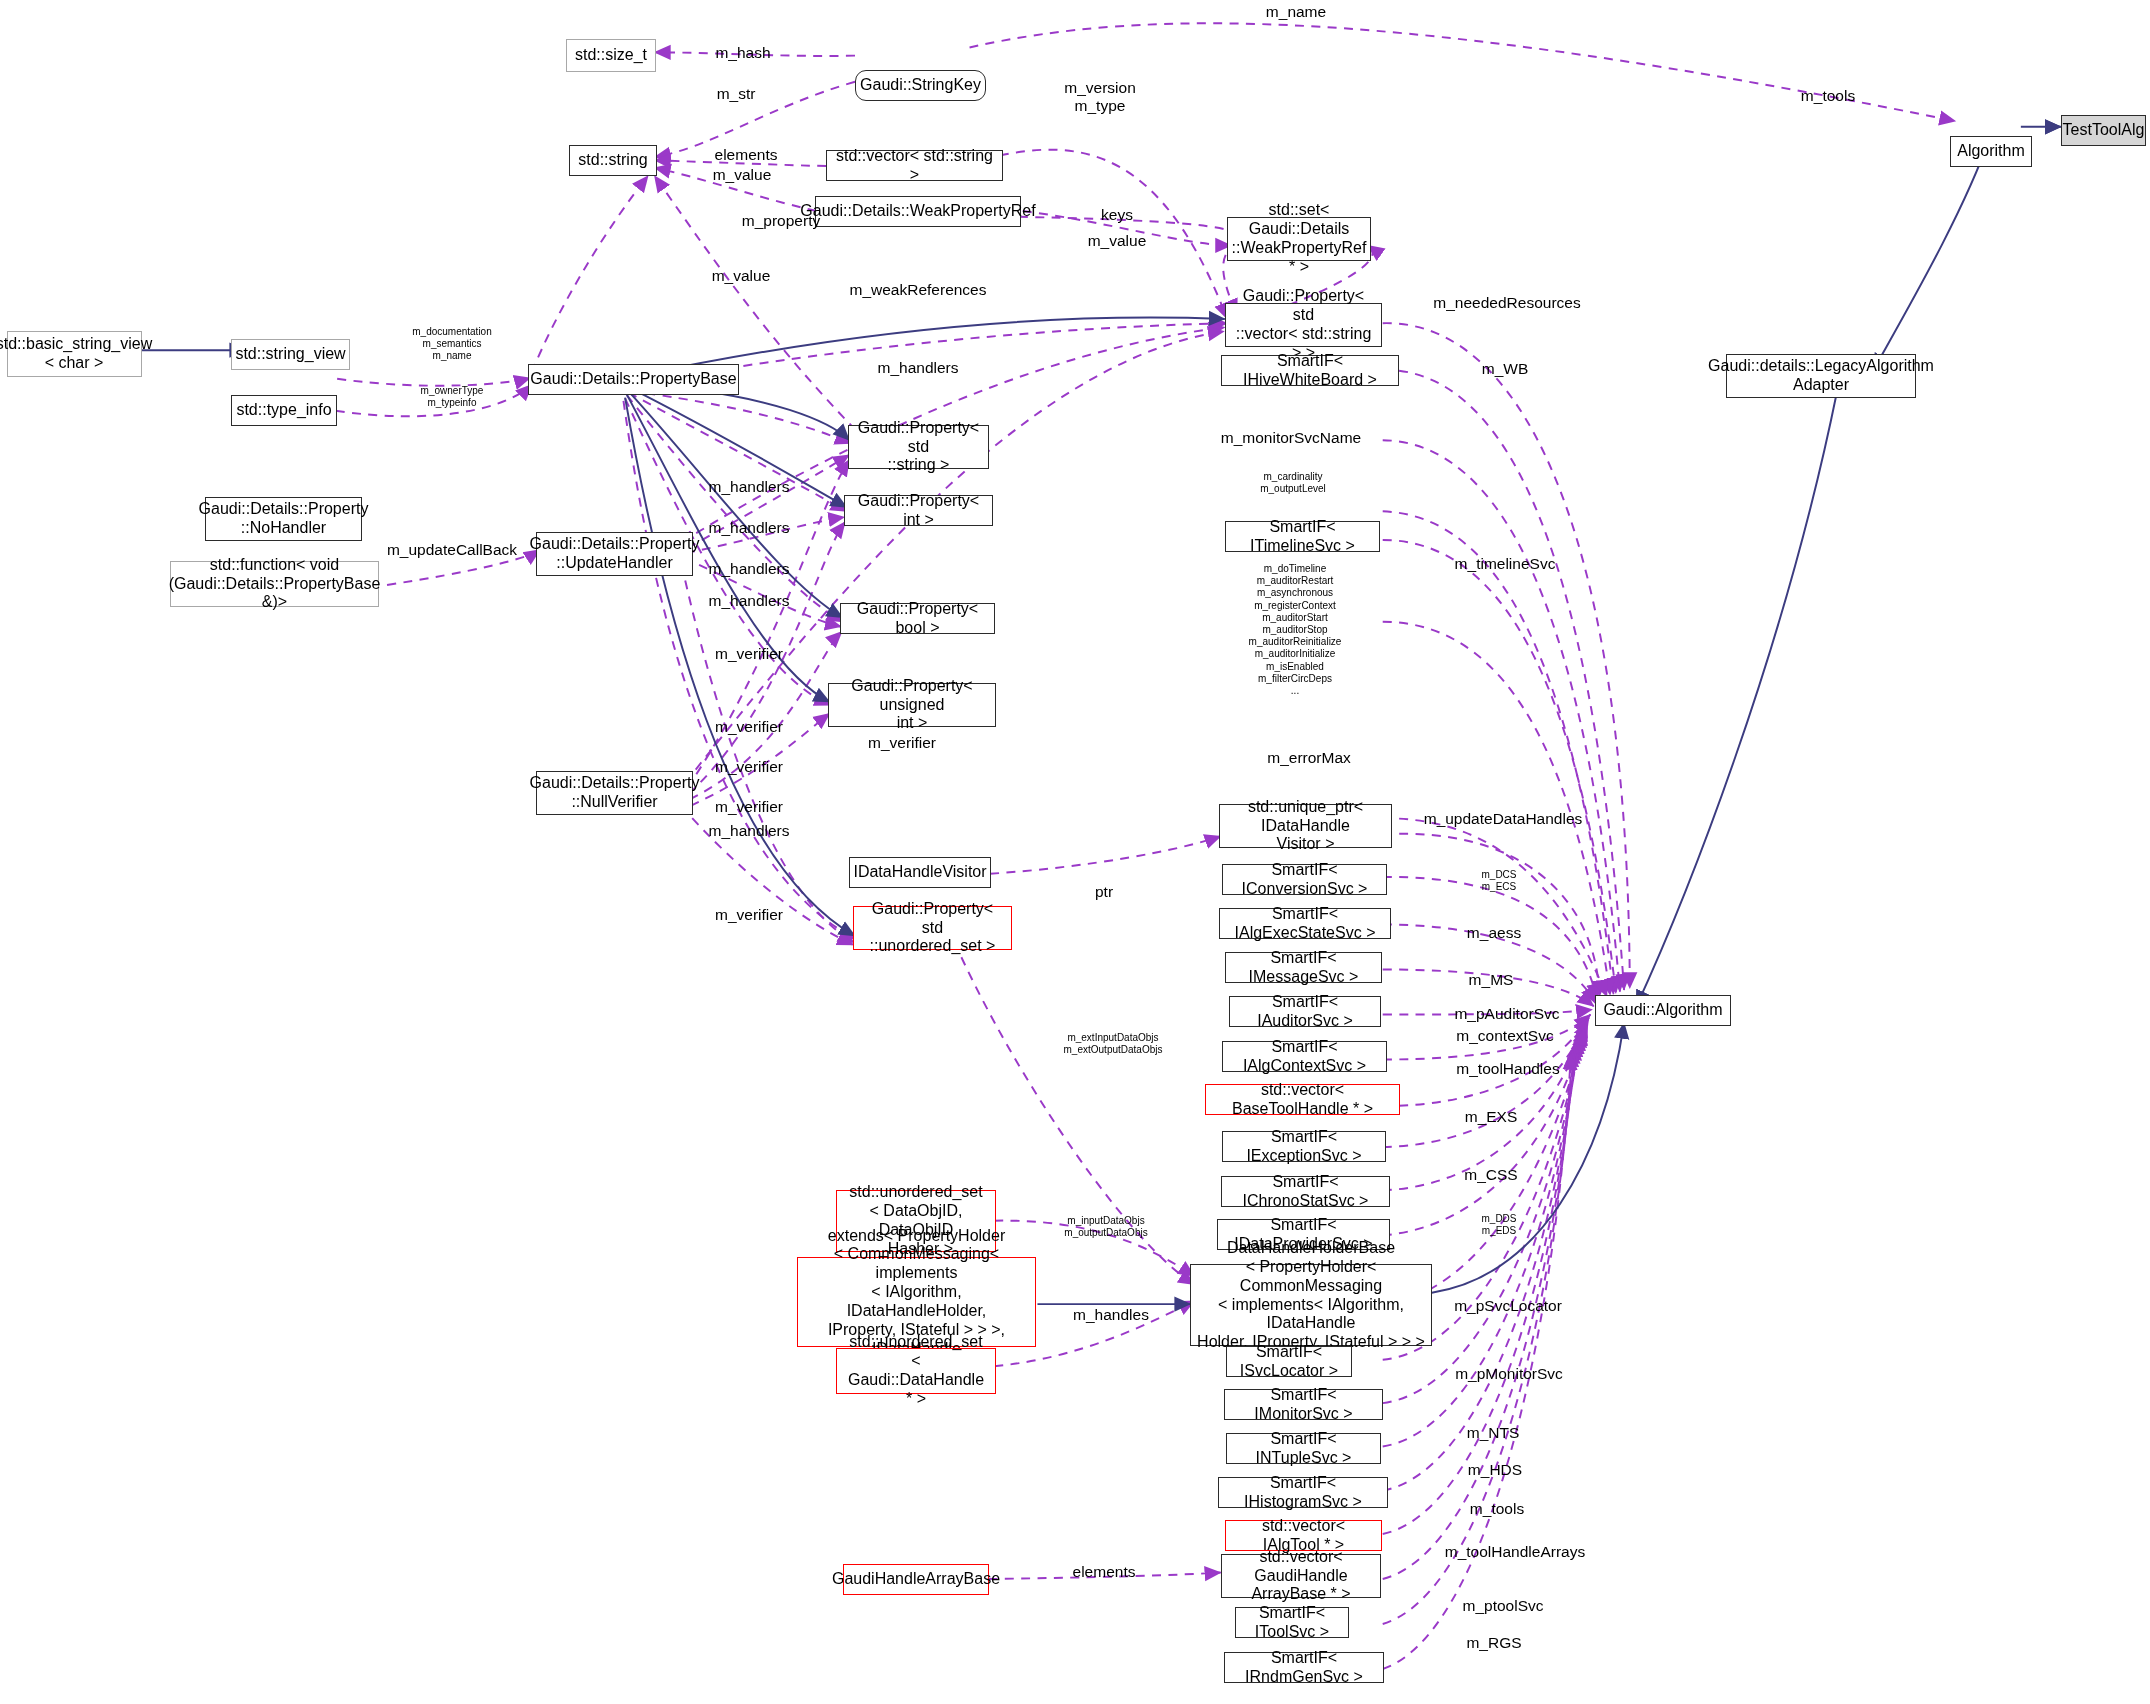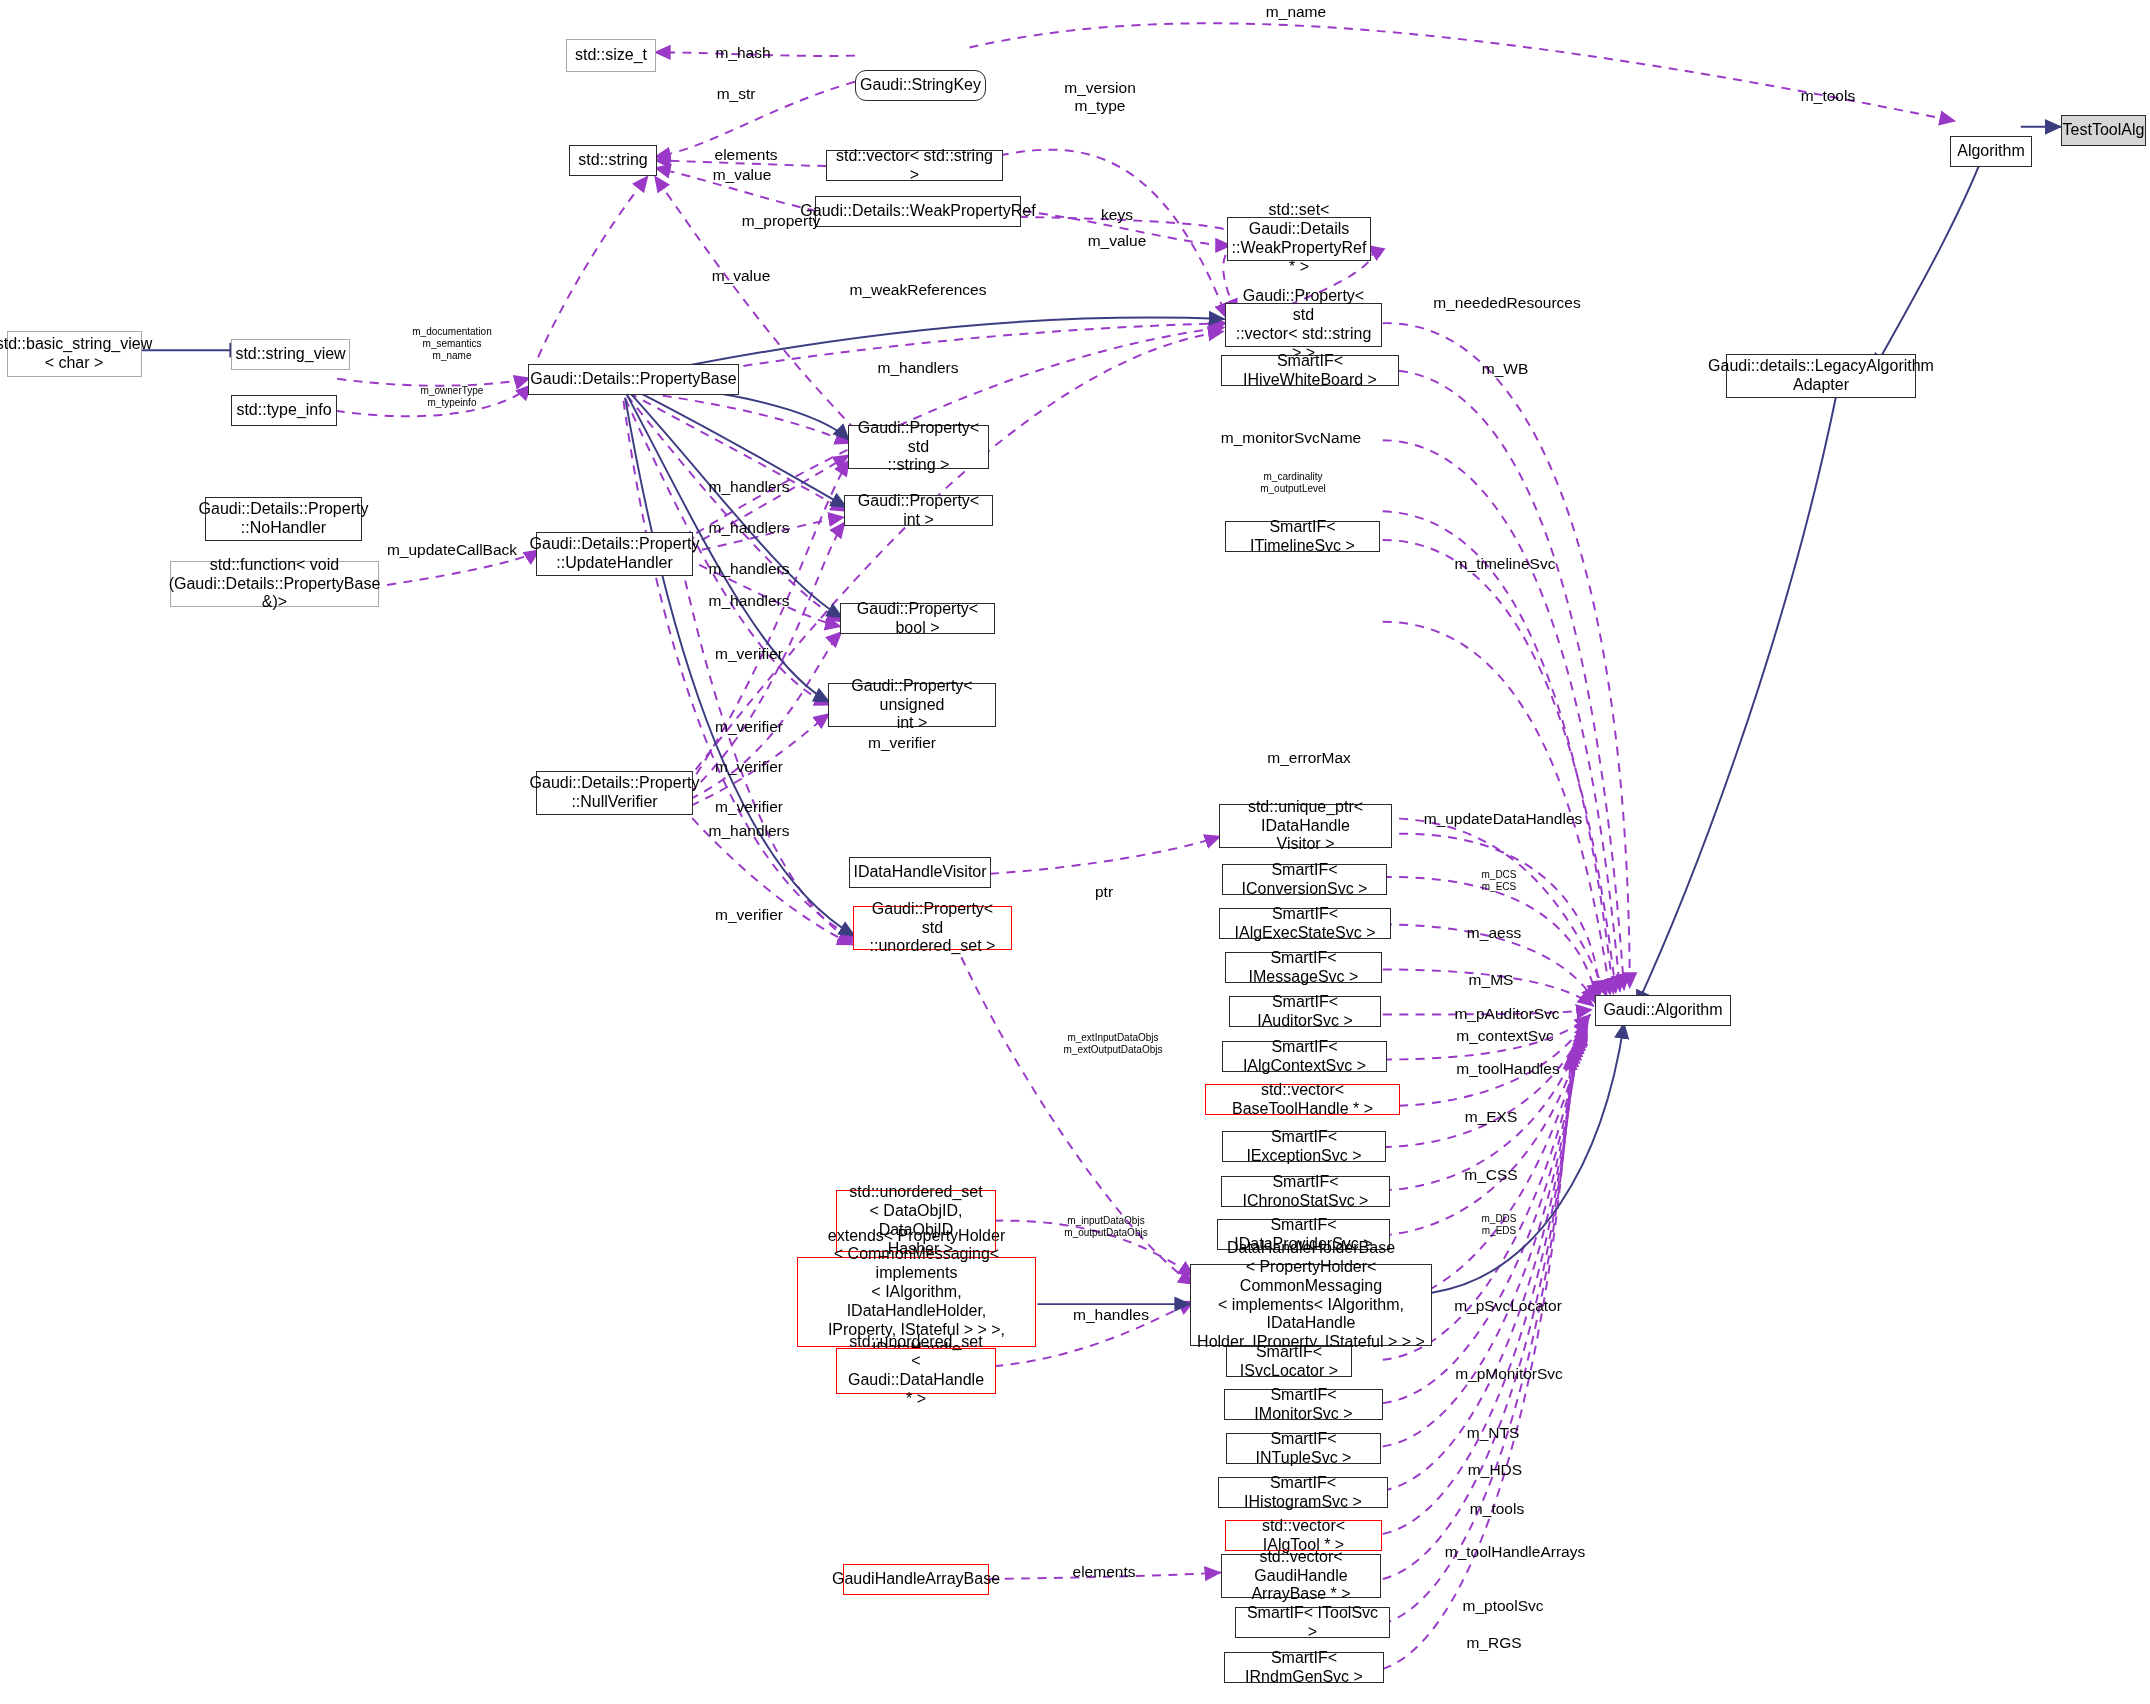--- a/index.html
+++ b/index.html
@@ -282,21 +282,21 @@
   <div class="node red" style="left:836px; top:1348px; width:160px; height:46px;">std::unordered_set
 &lt; Gaudi::DataHandle * &gt;</div>
   <div class="node" style="left:1226px; top:1346px; width:126px; height:31px;">SmartIF&lt; ISvcLocator &gt;</div>
   <div class="node" style="left:1224px; top:1389px; width:159px; height:31px;">SmartIF&lt; IMonitorSvc &gt;</div>
   <div class="node" style="left:1226px; top:1433px; width:155px; height:31px;">SmartIF&lt; INTupleSvc &gt;</div>
   <div class="node" style="left:1218px; top:1477px; width:170px; height:31px;">SmartIF&lt; IHistogramSvc &gt;</div>
   <div class="node red" style="left:1225px; top:1520px; width:157px; height:31px;">std::vector&lt; IAlgTool * &gt;</div>
   <div class="node red" style="left:843px; top:1564px; width:146px; height:31px;">GaudiHandleArrayBase</div>
   <div class="node" style="left:1221px; top:1554px; width:160px; height:44px;">std::vector&lt; GaudiHandle
 ArrayBase * &gt;</div>
-  <div class="node" style="left:1235px; top:1607px; width:155px; height:31px;">SmartIF&lt; IToolSvc &gt;</div>
+  <div class="node" style="left:1235px; top:1607px; width:114px; height:31px;">SmartIF&lt; IToolSvc &gt;</div>
   <div class="node" style="left:1224px; top:1652px; width:160px; height:31px;">SmartIF&lt; IRndmGenSvc &gt;</div>
 
   <div class="node" style="left:1595px; top:995px; width:136px; height:31px;">Gaudi::Algorithm</div>
   <div class="node" style="left:1726px; top:354px; width:190px; height:44px;">Gaudi::details::LegacyAlgorithm
 Adapter</div>
   <div class="node" style="left:1950px; top:136px; width:82px; height:31px;">Algorithm</div>
   <div class="node" style="left:2061px; top:115px; width:85px; height:31px; background:#d6d6d6;">TestToolAlg</div>
 
   <div class="label" style="left:1296px; top:11.5px;">m_name</div>
   <div class="label" style="left:743px; top:53px;">m_hash</div>
@@ -321,20 +321,31 @@
   <div class="label" style="left:1505px; top:369px;">m_WB</div>
   <div class="label" style="left:1291px; top:438px;">m_monitorSvcName</div>
   <div class="label" style="left:749px; top:487px;">m_handlers</div>
   <div class="attrlist" style="left:1293px; top:483px;">m_cardinality
 m_outputLevel</div>
   <div class="label" style="left:749px; top:528px;">m_handlers</div>
   <div class="label" style="left:452px; top:550px;">m_updateCallBack</div>
   <div class="label" style="left:749px; top:569px;">m_handlers</div>
   <div class="label" style="left:749px; top:601px;">m_handlers</div>
   <div class="label" style="left:1505px; top:564px;">m_timelineSvc</div>
+  <div class="attrlist" style="left:1295px; top:630px;">m_doTimeline
+m_auditorRestart
+m_asynchronous
+m_registerContext
+m_auditorStart
+m_auditorStop
+m_auditorReinitialize
+m_auditorInitialize
+m_isEnabled
+m_filterCircDeps
+...</div>
   <div class="label" style="left:749px; top:654px;">m_verifier</div>
   <div class="label" style="left:902px; top:743px;">m_verifier</div>
   <div class="label" style="left:749px; top:727px;">m_verifier</div>
   <div class="label" style="left:749px; top:767px;">m_verifier</div>
   <div class="label" style="left:749px; top:807px;">m_verifier</div>
   <div class="label" style="left:749px; top:915px;">m_verifier</div>
   <div class="label" style="left:1309px; top:758px;">m_errorMax</div>
   <div class="label" style="left:749px; top:831px;">m_handlers</div>
   <div class="label" style="left:1503px; top:819px;">m_updateDataHandles</div>
   <div class="label" style="left:1104px; top:892px;">ptr</div>

